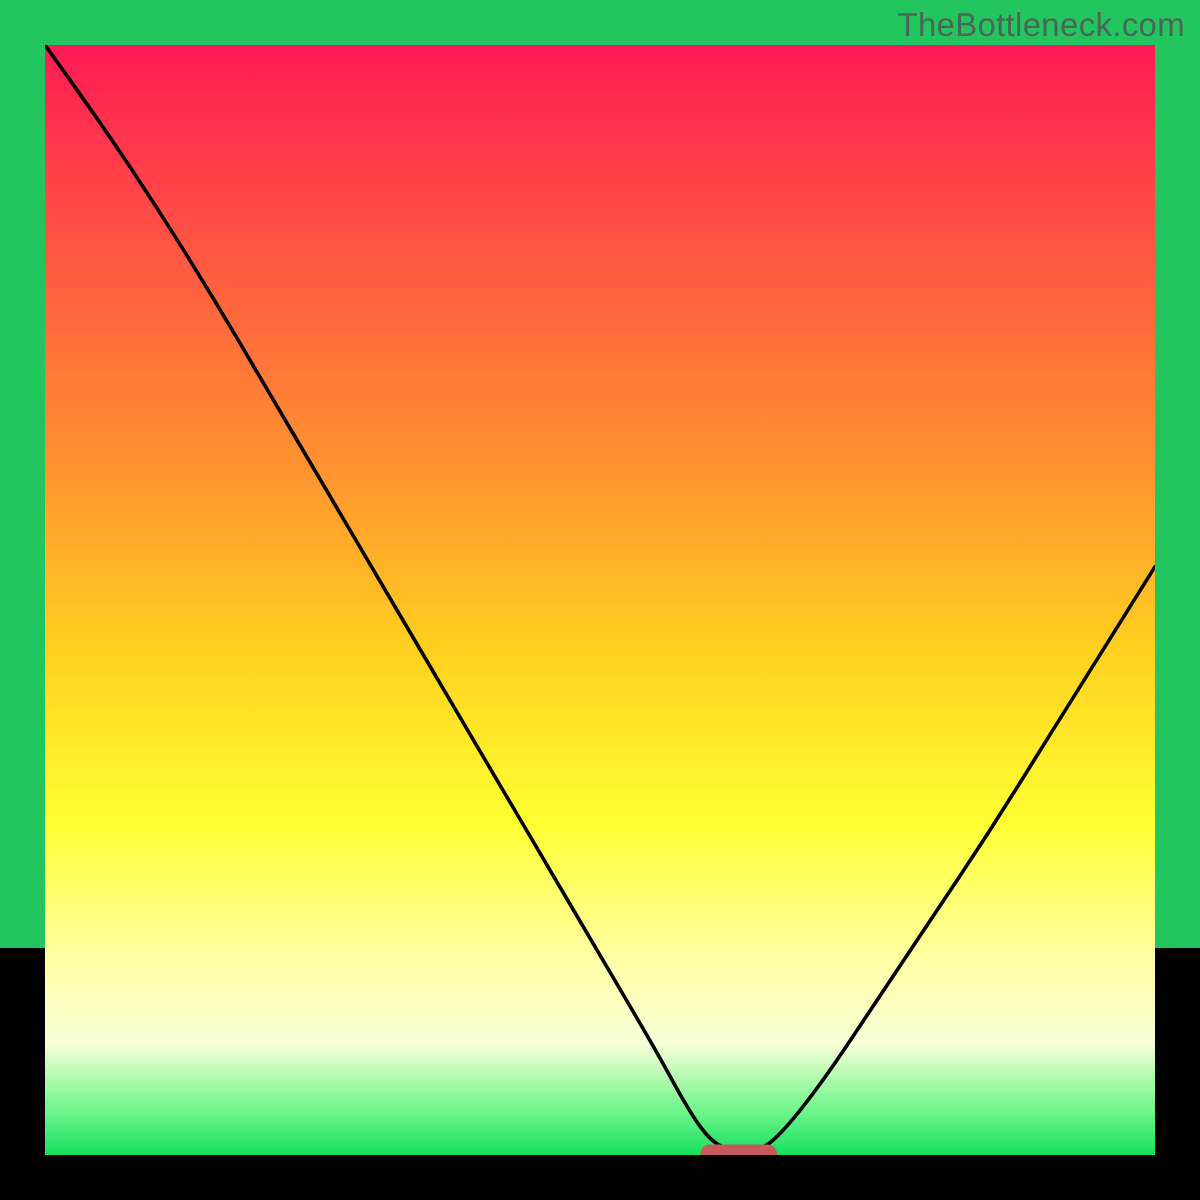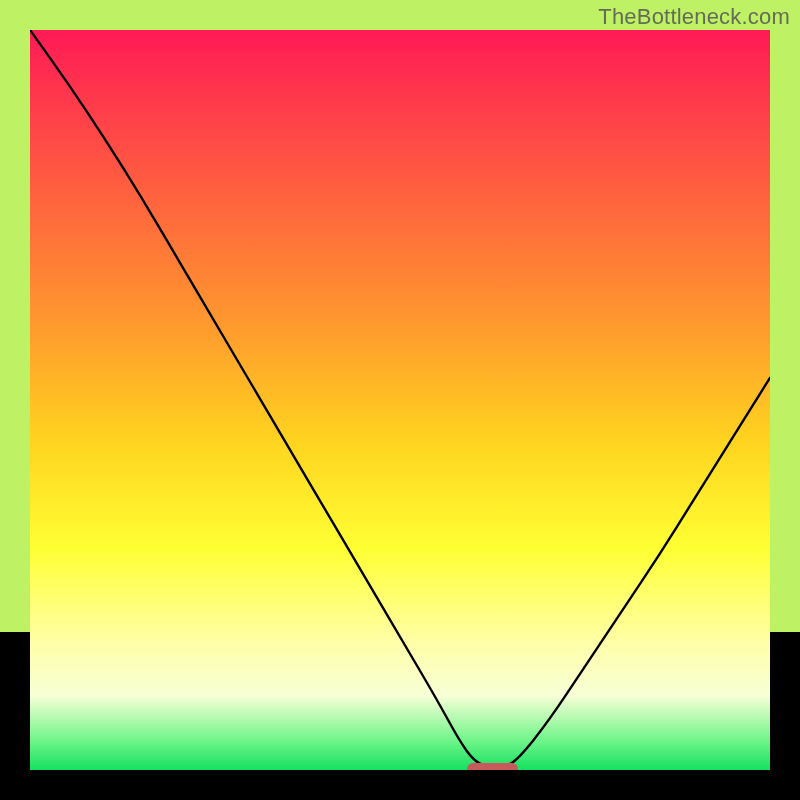--- a/index.html
+++ b/index.html
@@ -7,21 +7,21 @@
   padding: 0;
   width: 800px;
   height: 800px;
   background: #000;
   overflow: hidden;
 }
 .stage {
   position: relative;
   width: 800px;
   height: 632px;
-  background: #bef264;
+  background: #22c55e;
 }
 
 .plot {
   position: absolute;
   left: 30px;
   top: 30px;
   width: 740px;
   height: 740px;
   overflow: hidden;
 }

